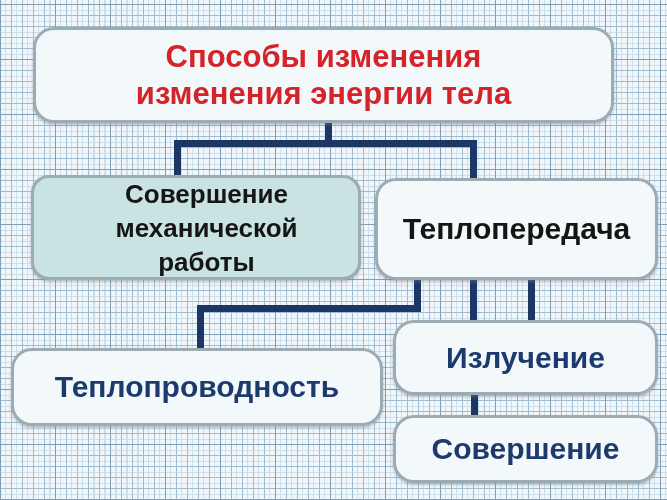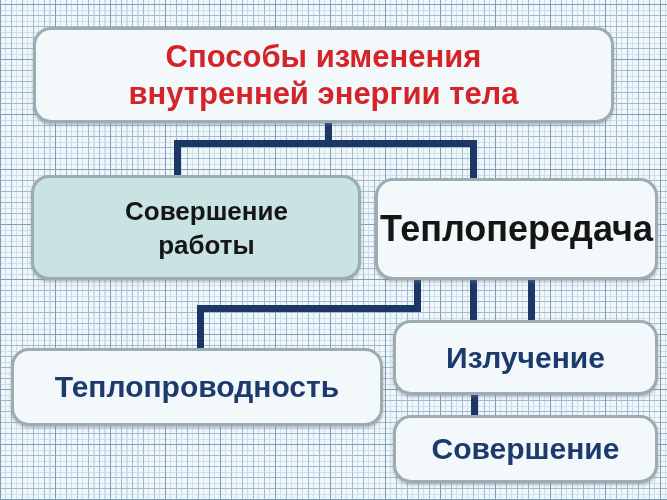--- a/index.html
+++ b/index.html
@@ -27,25 +27,25 @@
     border:3px solid #9dabb2;
     border-radius:18px;
     display:flex;
     flex-direction:column;
     align-items:center;
     justify-content:center;
     text-align:center;
     font-weight:bold;
     box-shadow:0 2px 3px rgba(110,125,135,0.45);
   }
-  .node--white{background:#f3f8fa;}
+  .node--white{background:#f3f8fa;border-radius:21px;}
   .node--teal{background:#c9e2e2;padding-left:21px;}
   .title-line{color:#d42329;font-size:31px;line-height:37px;white-space:nowrap;}
   .work-line{color:#151515;font-size:26px;line-height:34px;white-space:nowrap;}
-  .label-black{color:#151515;font-size:36px;white-space:nowrap;}
+  .label-black{color:#151515;font-size:30px;white-space:nowrap;}
   .label-navy{color:#1c3a6e;font-size:30px;white-space:nowrap;}
 
   
   .box-title        {left:33px;  top:27px;  width:581px; height:96px;}
   .box-work         {left:31px;  top:175px; width:330px; height:105px;}
   .box-heattransfer {left:375px; top:178px; width:283px; height:102px;}
   .box-conduction   {left:11px;  top:348px; width:372px; height:78px;justify-content:center;}
   .box-convection   {left:393px; top:320px; width:265px; height:75px;}
   .box-radiation    {left:393px; top:415px; width:265px; height:68px;}
 
@@ -72,25 +72,26 @@
   <div class="connector c-right-drop"></div>
   <div class="connector c-ht-drop"></div>
   <div class="connector c-mid-h"></div>
   <div class="connector c-cond-drop"></div>
   <div class="connector c-conv-drop-1"></div>
   <div class="connector c-conv-drop-2"></div>
   <div class="connector c-rad-drop"></div>
 
   <div class="node node--white box-title">
     <div class="title-line">Способы изменения</div>
-    <div class="title-line">внутренней энергии тела</div>
+    <div class="title-line">изменения энергии тела</div>
   </div>
 
   <div class="node node--teal box-work">
     <div class="work-line">Совершение</div>
+    <div class="work-line">механической</div>
     <div class="work-line">работы</div>
   </div>
 
   <div class="node node--white box-heattransfer">
     <div class="label-black">Теплопередача</div>
   </div>
 
   <div class="node node--white box-conduction">
     <div class="label-navy">Теплопроводность</div>
   </div>

